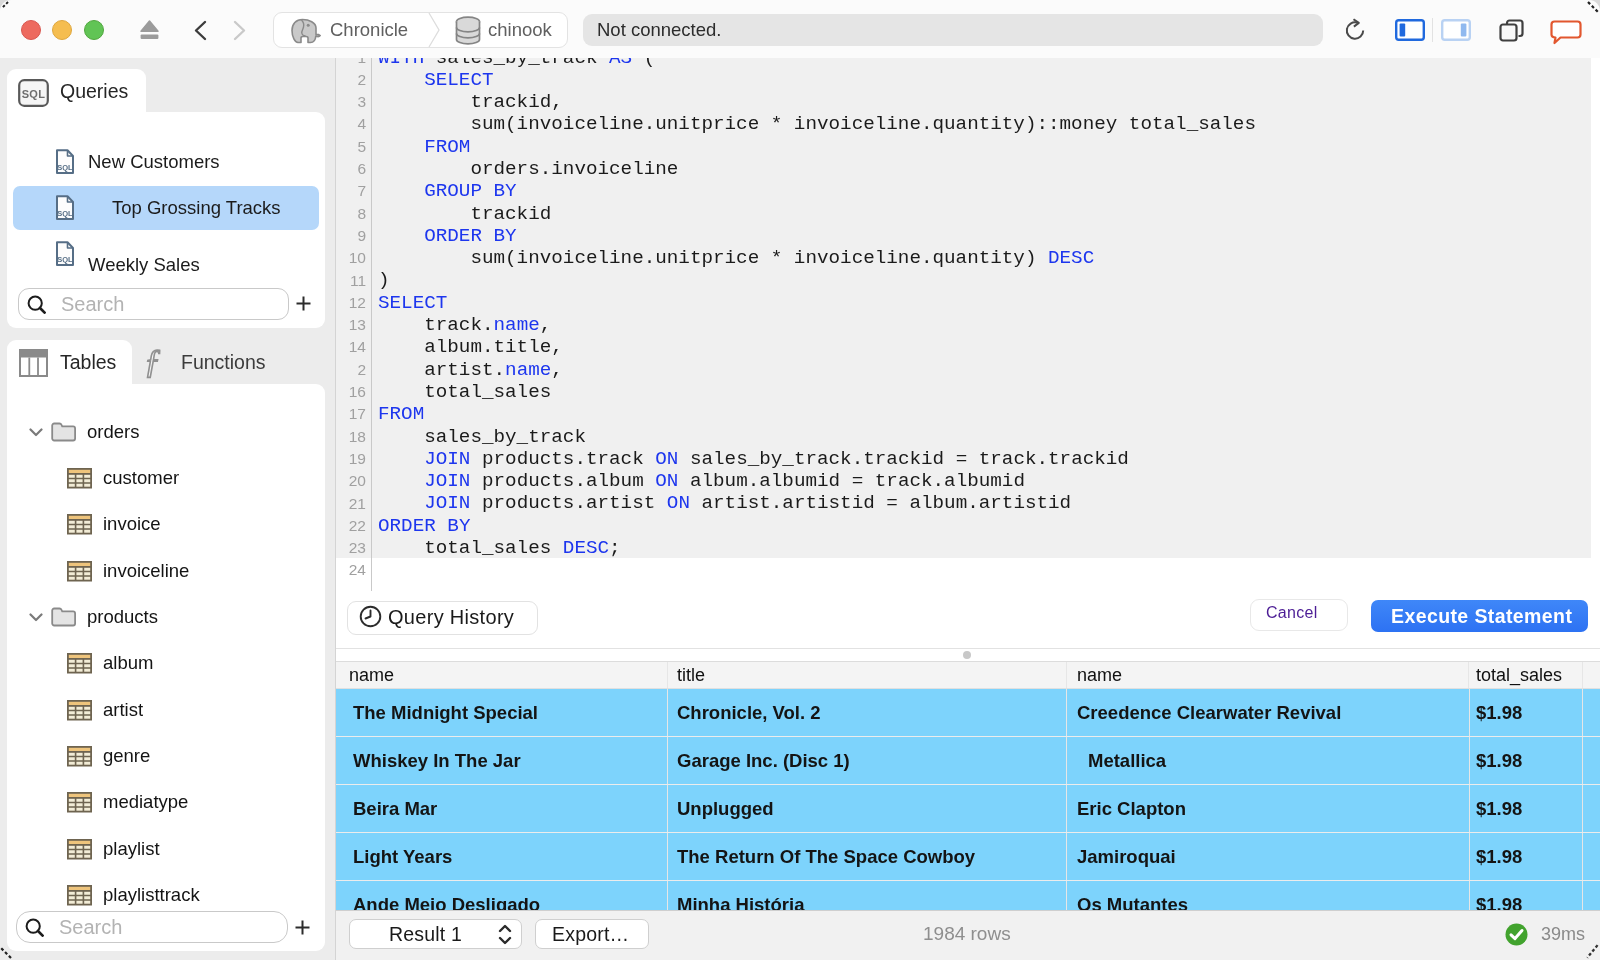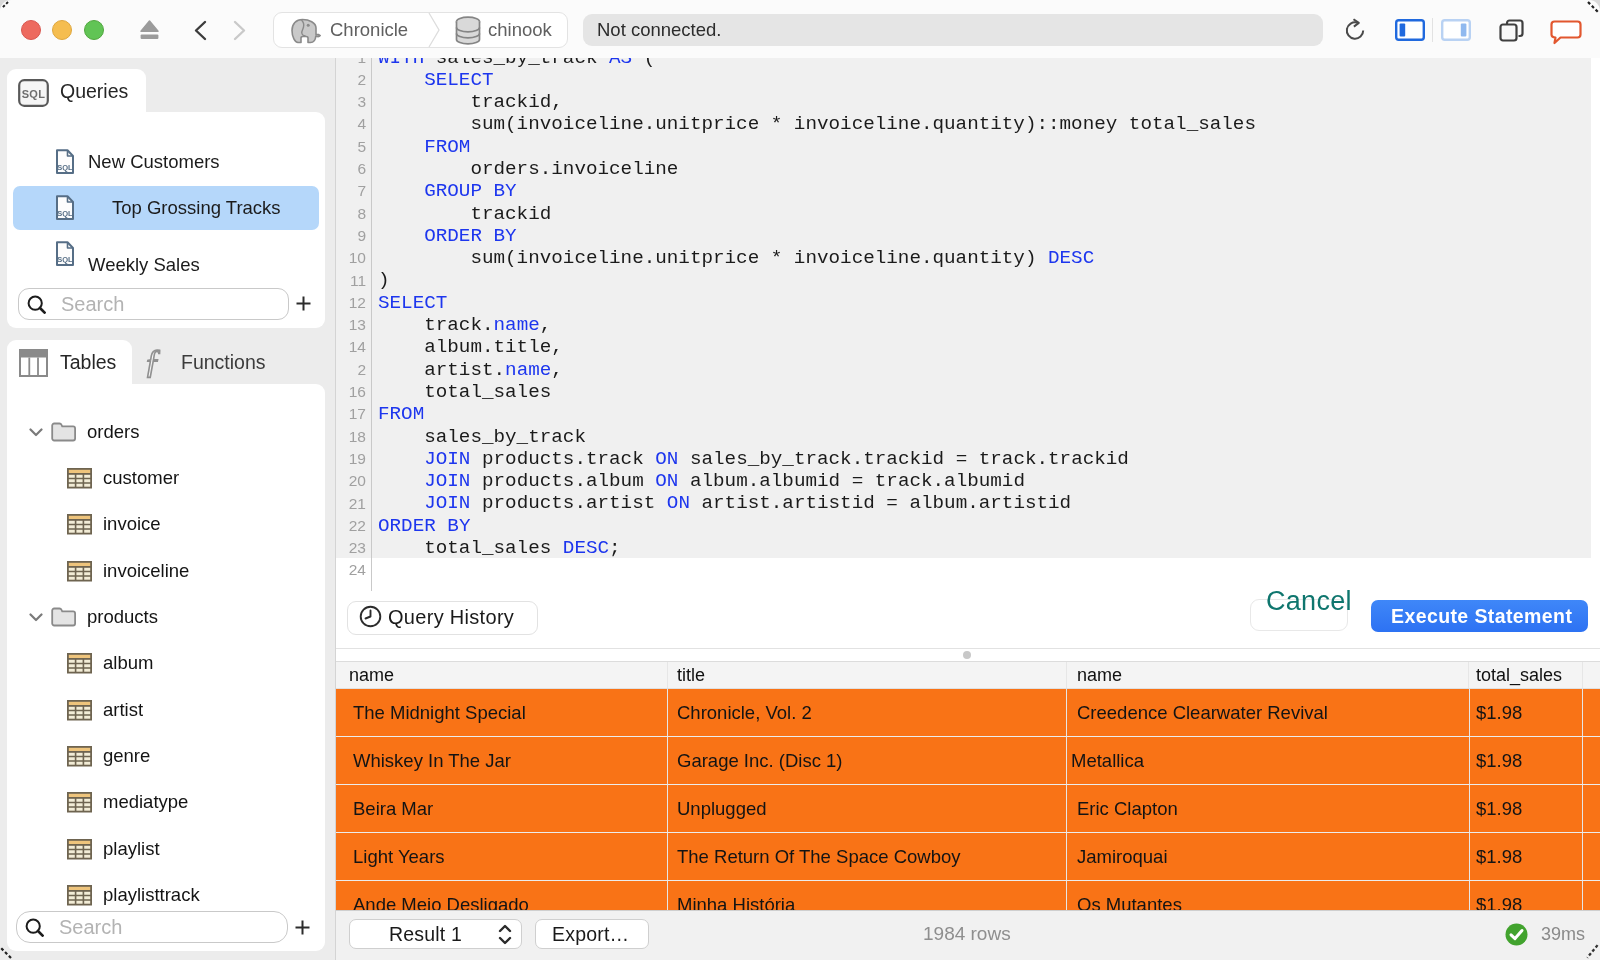--- a/index.html
+++ b/index.html
@@ -38,21 +38,21 @@
   #gline { position:absolute; left:35px; top:0; width:1px; height:533px; background:#c9c9c9; }
   #code { position:absolute; left:42px; top:-11.5px; font-family:"Liberation Mono",monospace; font-size:19.25px; line-height:22.3px; color:#1b1b1b; white-space:pre; }
   .k { color:#1d36ee; }
 
   
   .btn { position:absolute; background:#fff; border:1px solid #e2e2e2; border-radius:9px; font-size:19px; color:#1a1a1a; }
 
   
   #thead { left:336px; top:661px; width:1264px; height:28px; background:#f4f4f4; border-top:1px solid #dcdcdc; border-bottom:1px solid #e0e0e0; }
   .hcell { position:absolute; top:50%; transform:translateY(-50%); font-size:18px; color:#111; }
-  #tbody { left:336px; top:689px; width:1264px; height:221px; background:#f97316; overflow:hidden; }
+  #tbody { left:336px; top:689px; width:1264px; height:221px; background:#7dd3fc; overflow:hidden;font-weight:bold; }
   .brow { position:absolute; left:0; width:1264px; height:48px; border-bottom:1px solid #ececec; }
   .bcell { position:absolute; top:50%; transform:translateY(-50%); font-size:18.5px; color:#141414; white-space:nowrap; }
   .vsep { position:absolute; top:0; width:1px; background:#e6e6e6; }
 
   
   #bbar { left:336px; top:910px; width:1264px; height:50px; background:#f1f1f1; border-top:1px solid #cfcfcf; }
   .bbtn { position:absolute; background:#fff; border:1px solid #cfcfcf; border-radius:7px; font-size:18px; color:#1a1a1a; }
 </style>
 </head>
 <body>
@@ -309,21 +309,21 @@
     total_sales <span class="k">DESC</span>;</pre>
 </div>
 
 <div class="btn" style="left:347px;top:601px;width:191px;height:34px;"></div>
 <svg class="abs" style="left:359px;top:605px;" width="23" height="23" viewBox="0 0 23 23">
   <circle cx="11.5" cy="11.5" r="9.8" fill="none" stroke="#2c2c2c" stroke-width="1.9"></circle>
   <path d="M11.5 5.5 L11.5 11.5 L6.5 13.5" fill="none" stroke="#2c2c2c" stroke-width="1.9" stroke-linecap="round" stroke-linejoin="round"></path>
 </svg>
 <div class="abs" style="left:388px;top:606px;font-size:20px;letter-spacing:0.3px;color:#1a1a1a;">Query History</div>
 <div class="btn" style="left:1250px;top:599px;width:98px;height:32px;border-color:#e8e8e8;"></div>
-<div class="abs" style="left:1266px;top:586px;font-size:27px;letter-spacing:0.3px;color:#0f766e;">Cancel</div>
+<div class="abs" style="left:1266px;top:604px;font-size:16px;letter-spacing:0.3px;color:#4c1d95;">Cancel</div>
 <div class="abs" style="left:1371px;top:600px;width:217px;height:32px;border-radius:7px;background:linear-gradient(#3f87f8,#2d72f3);"></div>
 <div class="abs" style="left:1391px;top:605px;font-size:19.5px;font-weight:600;letter-spacing:0.4px;color:#fff;">Execute Statement</div>
 <div class="abs" style="left:336px;top:648px;width:1264px;height:1px;background:#e2e2e2;"></div>
 <div class="abs" style="left:963px;top:651px;width:8px;height:8px;border-radius:50%;background:#c8c8c8;"></div>
 
 <div class="abs" id="thead">
   <div class="vsep" style="left:331px;height:26px;"></div>
   <div class="vsep" style="left:730px;height:26px;"></div>
   <div class="vsep" style="left:1132px;height:26px;"></div>
   <div class="vsep" style="left:1246px;height:26px;"></div>
@@ -339,21 +339,21 @@
   <div class="vsep" style="left:1246px;height:221px;"></div>
   <div class="brow" style="top:0px;">
     <span class="bcell" style="left:17px;">The Midnight Special</span>
     <span class="bcell" style="left:341px;">Chronicle, Vol. 2</span>
     <span class="bcell" style="left:741px;">Creedence Clearwater Revival</span>
     <span class="bcell" style="left:1140px;">$1.98</span>
   </div>
   <div class="brow" style="top:48px;">
     <span class="bcell" style="left:17px;">Whiskey In The Jar</span>
     <span class="bcell" style="left:341px;">Garage Inc. (Disc 1)</span>
-    <span class="bcell" style="left:735px;">Metallica</span>
+    <span class="bcell" style="left:752px;">Metallica</span>
     <span class="bcell" style="left:1140px;">$1.98</span>
   </div>
   <div class="brow" style="top:96px;">
     <span class="bcell" style="left:17px;">Beira Mar</span>
     <span class="bcell" style="left:341px;">Unplugged</span>
     <span class="bcell" style="left:741px;">Eric Clapton</span>
     <span class="bcell" style="left:1140px;">$1.98</span>
   </div>
   <div class="brow" style="top:144px;">
     <span class="bcell" style="left:17px;">Light Years</span>

